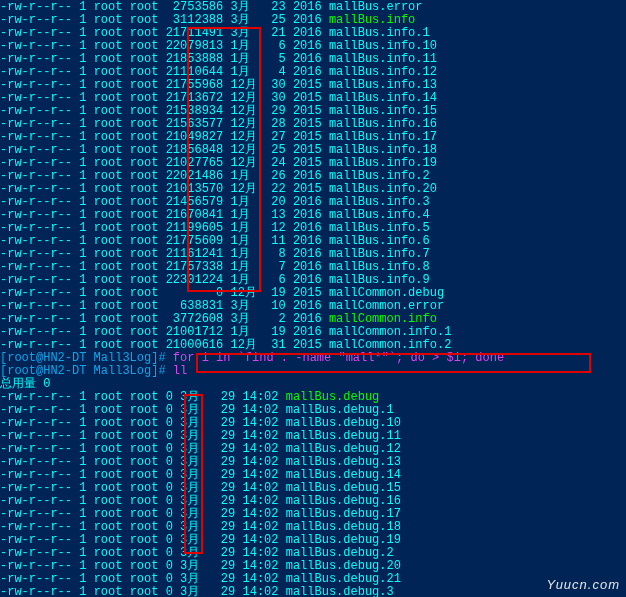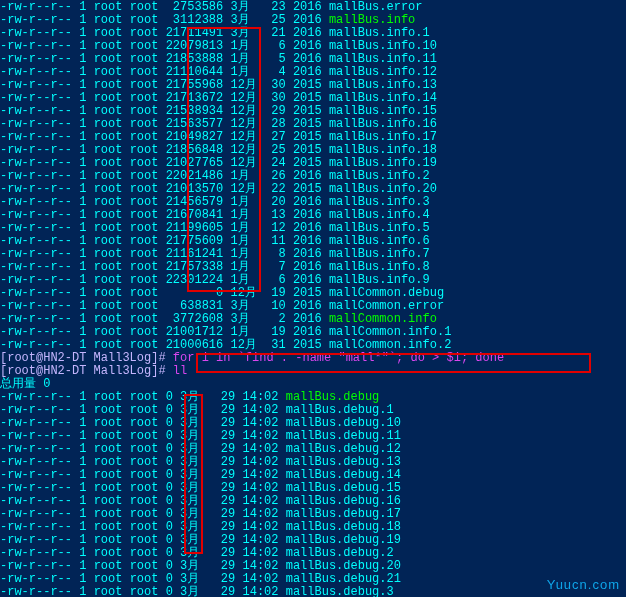--- a/index.html
+++ b/index.html
@@ -14,37 +14,38 @@
     overflow:hidden;
     position:relative;
   }
   .terminal{
     padding-top:1px;
     white-space:pre;
     position:relative;
   }
   .row{white-space:pre;}
   .bold{color:#00ff00;font-family:Liberation Mono, monospace;}
-  .prompt{color:#c4b5fd;}
+  .prompt{color:#0ea5e9;}
   .cmd{color:#d946ef;}
   
   .hl{
     position:absolute;
     border:2px solid #e10000;
     background:transparent;
     pointer-events:none;
   }
   .watermark{
     position:absolute;
     right:6px;
     bottom:6px;
     font-family:Arial,sans-serif;
     font-size:13px;
-    color:#0ea5e9;
+    color:#e5e5e5;
     letter-spacing:1px;
+    font-style:italic;
   }
 </style>
 </head>
 <body>
 
 <div class="terminal" id="terminal"><div class="row"><span>-rw-r--r--</span> <span>1</span> <span>root</span> <span>root</span> <span> 2753586</span> <span>3月  </span><span> 23</span> <span>2016</span> <span>mallBus.error</span></div><div class="row"><span>-rw-r--r--</span> <span>1</span> <span>root</span> <span>root</span> <span> 3112388</span> <span>3月  </span><span> 25</span> <span>2016</span> <span class="bold">mallBus.info</span></div><div class="row"><span>-rw-r--r--</span> <span>1</span> <span>root</span> <span>root</span> <span>21711491</span> <span>3月  </span><span> 21</span> <span>2016</span> <span>mallBus.info.1</span></div><div class="row"><span>-rw-r--r--</span> <span>1</span> <span>root</span> <span>root</span> <span>22079813</span> <span>1月  </span><span>  6</span> <span>2016</span> <span>mallBus.info.10</span></div><div class="row"><span>-rw-r--r--</span> <span>1</span> <span>root</span> <span>root</span> <span>21853888</span> <span>1月  </span><span>  5</span> <span>2016</span> <span>mallBus.info.11</span></div><div class="row"><span>-rw-r--r--</span> <span>1</span> <span>root</span> <span>root</span> <span>21110644</span> <span>1月  </span><span>  4</span> <span>2016</span> <span>mallBus.info.12</span></div><div class="row"><span>-rw-r--r--</span> <span>1</span> <span>root</span> <span>root</span> <span>21755968</span> <span>12月 </span><span> 30</span> <span>2015</span> <span>mallBus.info.13</span></div><div class="row"><span>-rw-r--r--</span> <span>1</span> <span>root</span> <span>root</span> <span>21713672</span> <span>12月 </span><span> 30</span> <span>2015</span> <span>mallBus.info.14</span></div><div class="row"><span>-rw-r--r--</span> <span>1</span> <span>root</span> <span>root</span> <span>21538934</span> <span>12月 </span><span> 29</span> <span>2015</span> <span>mallBus.info.15</span></div><div class="row"><span>-rw-r--r--</span> <span>1</span> <span>root</span> <span>root</span> <span>21563577</span> <span>12月 </span><span> 28</span> <span>2015</span> <span>mallBus.info.16</span></div><div class="row"><span>-rw-r--r--</span> <span>1</span> <span>root</span> <span>root</span> <span>21049827</span> <span>12月 </span><span> 27</span> <span>2015</span> <span>mallBus.info.17</span></div><div class="row"><span>-rw-r--r--</span> <span>1</span> <span>root</span> <span>root</span> <span>21856848</span> <span>12月 </span><span> 25</span> <span>2015</span> <span>mallBus.info.18</span></div><div class="row"><span>-rw-r--r--</span> <span>1</span> <span>root</span> <span>root</span> <span>21027765</span> <span>12月 </span><span> 24</span> <span>2015</span> <span>mallBus.info.19</span></div><div class="row"><span>-rw-r--r--</span> <span>1</span> <span>root</span> <span>root</span> <span>22021486</span> <span>1月  </span><span> 26</span> <span>2016</span> <span>mallBus.info.2</span></div><div class="row"><span>-rw-r--r--</span> <span>1</span> <span>root</span> <span>root</span> <span>21013570</span> <span>12月 </span><span> 22</span> <span>2015</span> <span>mallBus.info.20</span></div><div class="row"><span>-rw-r--r--</span> <span>1</span> <span>root</span> <span>root</span> <span>21456579</span> <span>1月  </span><span> 20</span> <span>2016</span> <span>mallBus.info.3</span></div><div class="row"><span>-rw-r--r--</span> <span>1</span> <span>root</span> <span>root</span> <span>21670841</span> <span>1月  </span><span> 13</span> <span>2016</span> <span>mallBus.info.4</span></div><div class="row"><span>-rw-r--r--</span> <span>1</span> <span>root</span> <span>root</span> <span>21199605</span> <span>1月  </span><span> 12</span> <span>2016</span> <span>mallBus.info.5</span></div><div class="row"><span>-rw-r--r--</span> <span>1</span> <span>root</span> <span>root</span> <span>21775609</span> <span>1月  </span><span> 11</span> <span>2016</span> <span>mallBus.info.6</span></div><div class="row"><span>-rw-r--r--</span> <span>1</span> <span>root</span> <span>root</span> <span>21161241</span> <span>1月  </span><span>  8</span> <span>2016</span> <span>mallBus.info.7</span></div><div class="row"><span>-rw-r--r--</span> <span>1</span> <span>root</span> <span>root</span> <span>21757338</span> <span>1月  </span><span>  7</span> <span>2016</span> <span>mallBus.info.8</span></div><div class="row"><span>-rw-r--r--</span> <span>1</span> <span>root</span> <span>root</span> <span>22301224</span> <span>1月  </span><span>  6</span> <span>2016</span> <span>mallBus.info.9</span></div><div class="row"><span>-rw-r--r--</span> <span>1</span> <span>root</span> <span>root</span> <span>       0</span> <span>12月 </span><span> 19</span> <span>2015</span> <span>mallCommon.debug</span></div><div class="row"><span>-rw-r--r--</span> <span>1</span> <span>root</span> <span>root</span> <span>  638831</span> <span>3月  </span><span> 10</span> <span>2016</span> <span>mallCommon.error</span></div><div class="row"><span>-rw-r--r--</span> <span>1</span> <span>root</span> <span>root</span> <span> 3772608</span> <span>3月  </span><span>  2</span> <span>2016</span> <span class="bold">mallCommon.info</span></div><div class="row"><span>-rw-r--r--</span> <span>1</span> <span>root</span> <span>root</span> <span>21001712</span> <span>1月  </span><span> 19</span> <span>2016</span> <span>mallCommon.info.1</span></div><div class="row"><span>-rw-r--r--</span> <span>1</span> <span>root</span> <span>root</span> <span>21000616</span> <span>12月 </span><span> 31</span> <span>2015</span> <span>mallCommon.info.2</span></div><div class="row"><span class="prompt">[root@HN2-DT Mall3Log]# </span><span class="cmd">for i in `find . -name "mall*"`; do &gt; $i; done</span></div><div class="row"><span class="prompt">[root@HN2-DT Mall3Log]# </span><span class="cmd">ll</span></div><div class="row"><span>总用量 0</span></div><div class="row"><span>-rw-r--r--</span> <span>1</span> <span>root</span> <span>root</span> <span>0</span> <span>3月  </span><span> 29</span> <span>14:02</span> <span class="bold">mallBus.debug</span></div><div class="row"><span>-rw-r--r--</span> <span>1</span> <span>root</span> <span>root</span> <span>0</span> <span>3月  </span><span> 29</span> <span>14:02</span> <span>mallBus.debug.1</span></div><div class="row"><span>-rw-r--r--</span> <span>1</span> <span>root</span> <span>root</span> <span>0</span> <span>3月  </span><span> 29</span> <span>14:02</span> <span>mallBus.debug.10</span></div><div class="row"><span>-rw-r--r--</span> <span>1</span> <span>root</span> <span>root</span> <span>0</span> <span>3月  </span><span> 29</span> <span>14:02</span> <span>mallBus.debug.11</span></div><div class="row"><span>-rw-r--r--</span> <span>1</span> <span>root</span> <span>root</span> <span>0</span> <span>3月  </span><span> 29</span> <span>14:02</span> <span>mallBus.debug.12</span></div><div class="row"><span>-rw-r--r--</span> <span>1</span> <span>root</span> <span>root</span> <span>0</span> <span>3月  </span><span> 29</span> <span>14:02</span> <span>mallBus.debug.13</span></div><div class="row"><span>-rw-r--r--</span> <span>1</span> <span>root</span> <span>root</span> <span>0</span> <span>3月  </span><span> 29</span> <span>14:02</span> <span>mallBus.debug.14</span></div><div class="row"><span>-rw-r--r--</span> <span>1</span> <span>root</span> <span>root</span> <span>0</span> <span>3月  </span><span> 29</span> <span>14:02</span> <span>mallBus.debug.15</span></div><div class="row"><span>-rw-r--r--</span> <span>1</span> <span>root</span> <span>root</span> <span>0</span> <span>3月  </span><span> 29</span> <span>14:02</span> <span>mallBus.debug.16</span></div><div class="row"><span>-rw-r--r--</span> <span>1</span> <span>root</span> <span>root</span> <span>0</span> <span>3月  </span><span> 29</span> <span>14:02</span> <span>mallBus.debug.17</span></div><div class="row"><span>-rw-r--r--</span> <span>1</span> <span>root</span> <span>root</span> <span>0</span> <span>3月  </span><span> 29</span> <span>14:02</span> <span>mallBus.debug.18</span></div><div class="row"><span>-rw-r--r--</span> <span>1</span> <span>root</span> <span>root</span> <span>0</span> <span>3月  </span><span> 29</span> <span>14:02</span> <span>mallBus.debug.19</span></div><div class="row"><span>-rw-r--r--</span> <span>1</span> <span>root</span> <span>root</span> <span>0</span> <span>3月  </span><span> 29</span> <span>14:02</span> <span>mallBus.debug.2</span></div><div class="row"><span>-rw-r--r--</span> <span>1</span> <span>root</span> <span>root</span> <span>0</span> <span>3月  </span><span> 29</span> <span>14:02</span> <span>mallBus.debug.20</span></div><div class="row"><span>-rw-r--r--</span> <span>1</span> <span>root</span> <span>root</span> <span>0</span> <span>3月  </span><span> 29</span> <span>14:02</span> <span>mallBus.debug.21</span></div><div class="row"><span>-rw-r--r--</span> <span>1</span> <span>root</span> <span>root</span> <span>0</span> <span>3月  </span><span> 29</span> <span>14:02</span> <span>mallBus.debug.3</span></div></div>
 
 <div class="watermark">Yuucn.com</div>
 
 <div class="hl" style="left: 187px; top: 27px; width: 70px; height: 261px;"></div>

